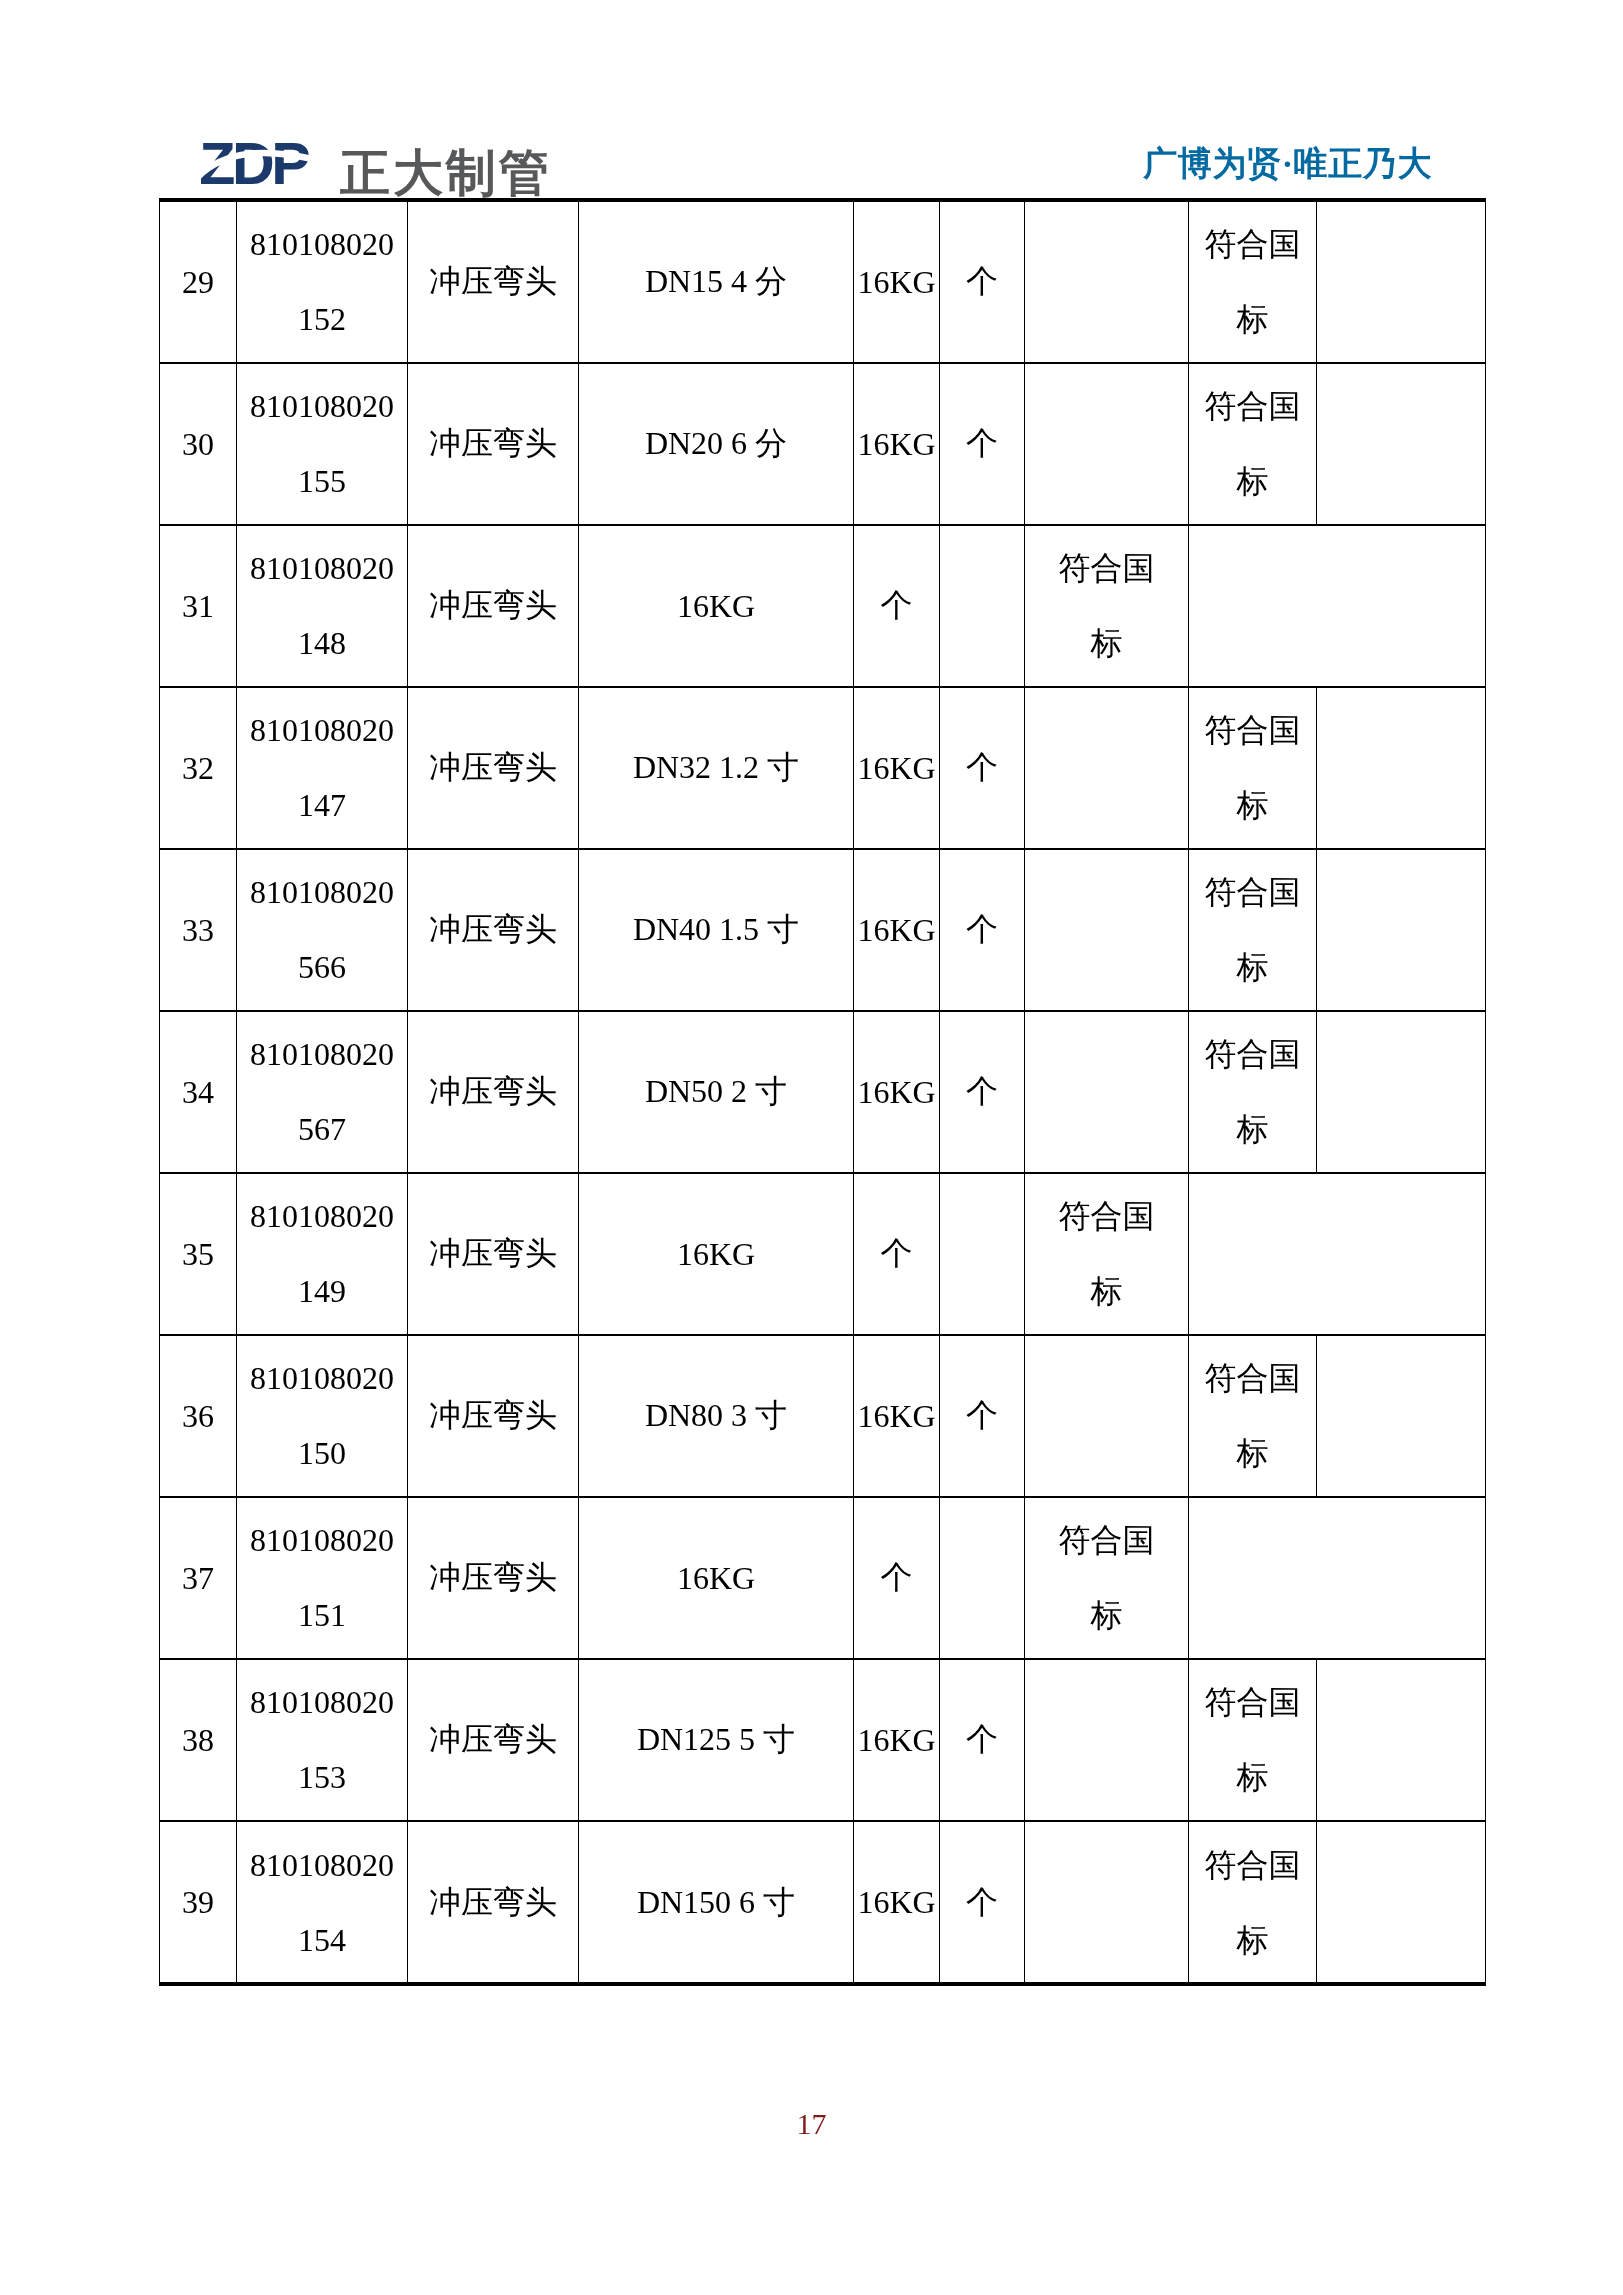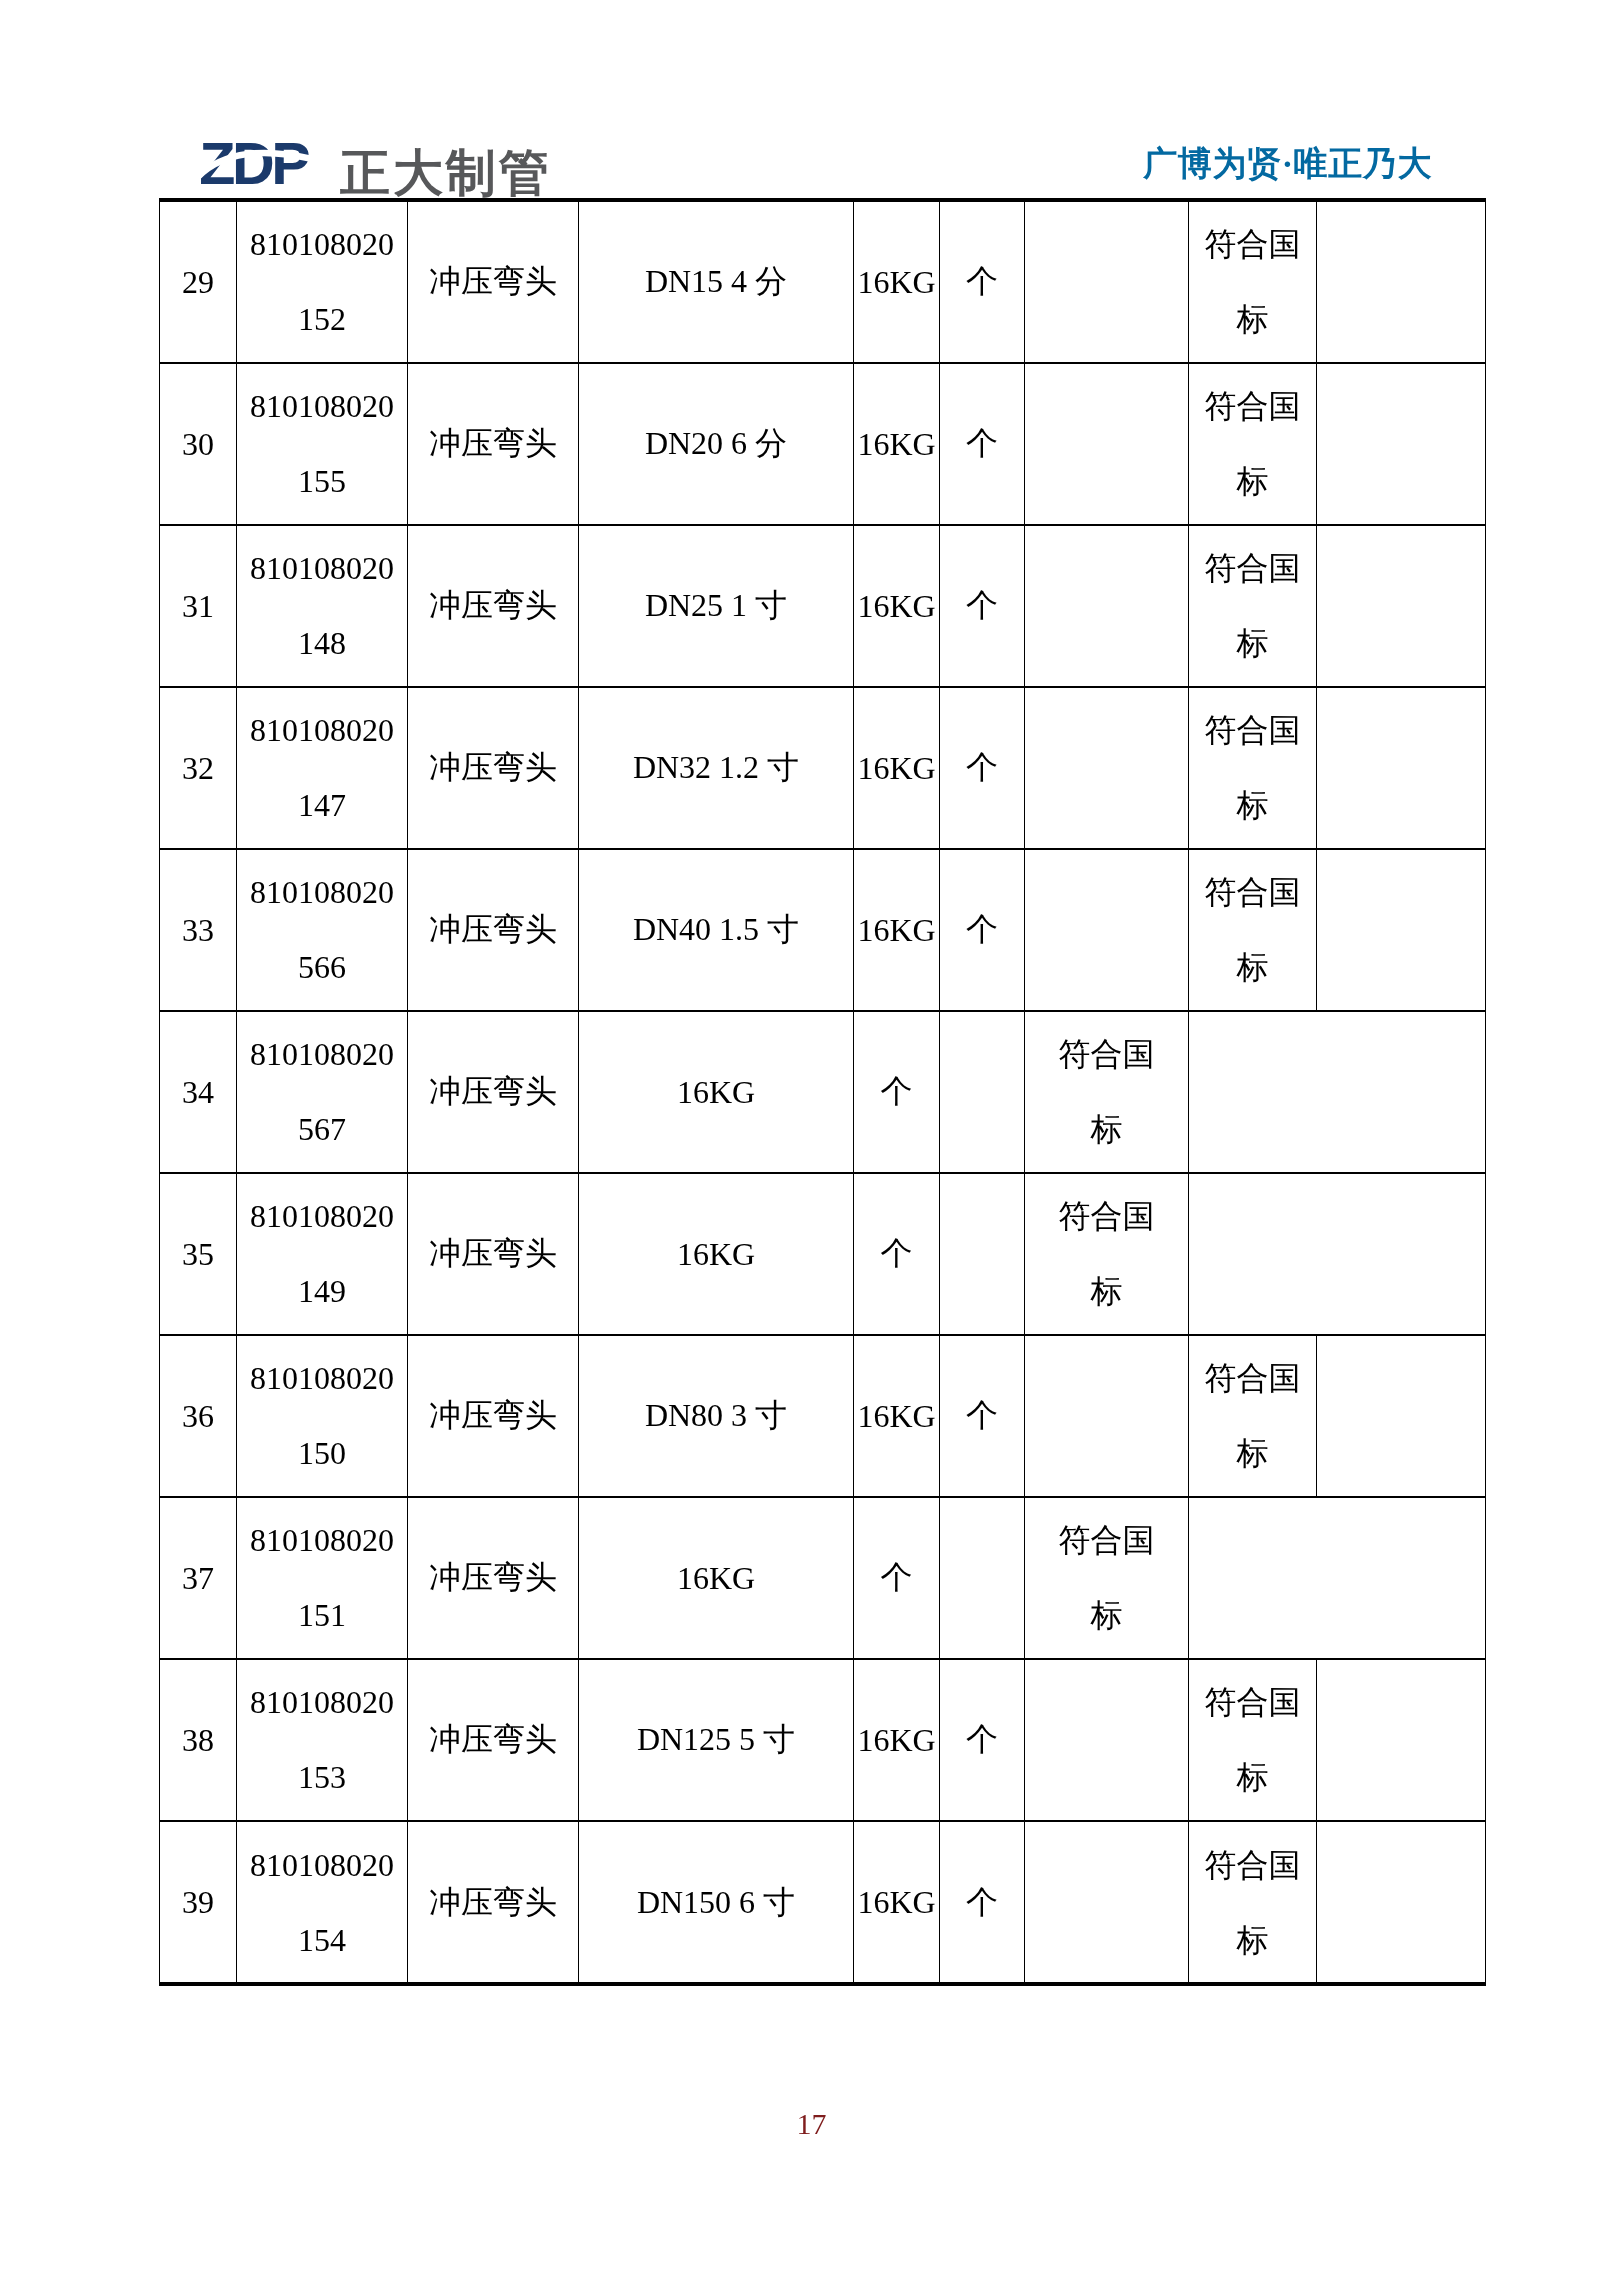--- a/index.html
+++ b/index.html
@@ -123,21 +123,20 @@
     <div class="cell"></div>
   </div>
 
   <div class="row">
     <div class="cell">31</div>
     <div class="cell two">
       <div class="ln">810108020</div>
       <div class="ln">148</div>
     </div>
     <div class="cell">冲压弯头</div>
-    <div class="cell">DN25 1 寸</div>
     <div class="cell">16KG</div>
     <div class="cell">个</div>
     <div class="cell"></div>
     <div class="cell two">
       <div class="ln">符合国</div>
       <div class="ln">标</div>
     </div>
     <div class="cell"></div>
   </div>
 
@@ -177,20 +176,21 @@
     <div class="cell"></div>
   </div>
 
   <div class="row">
     <div class="cell">34</div>
     <div class="cell two">
       <div class="ln">810108020</div>
       <div class="ln">567</div>
     </div>
     <div class="cell">冲压弯头</div>
+    <div class="cell">DN50 2 寸</div>
     <div class="cell">16KG</div>
     <div class="cell">个</div>
     <div class="cell"></div>
     <div class="cell two">
       <div class="ln">符合国</div>
       <div class="ln">标</div>
     </div>
     <div class="cell"></div>
   </div>
 

